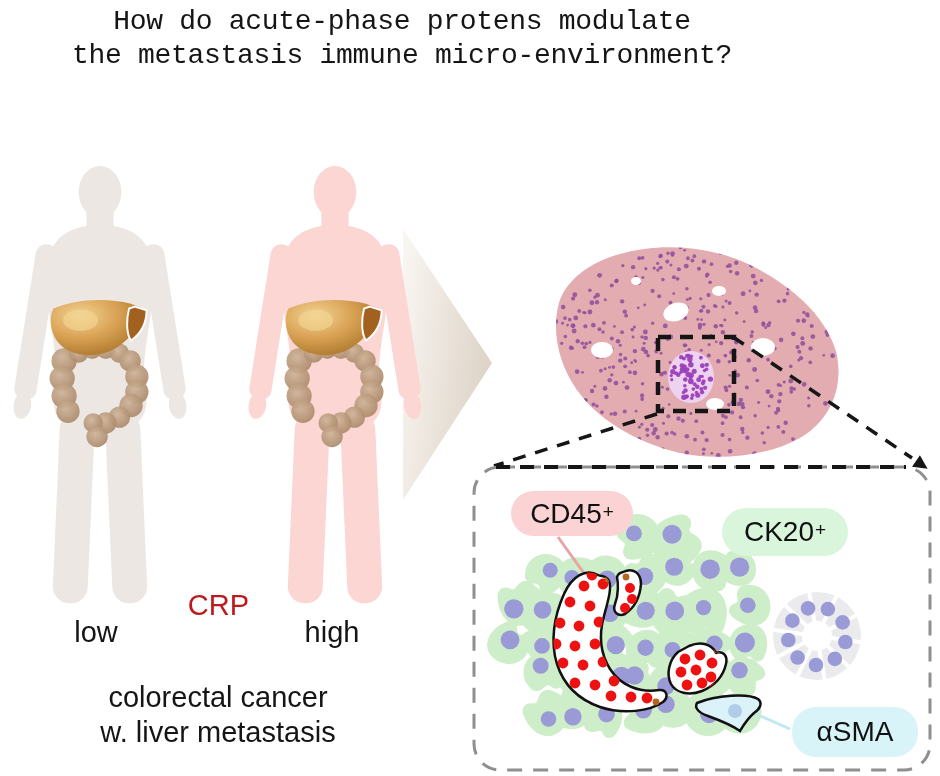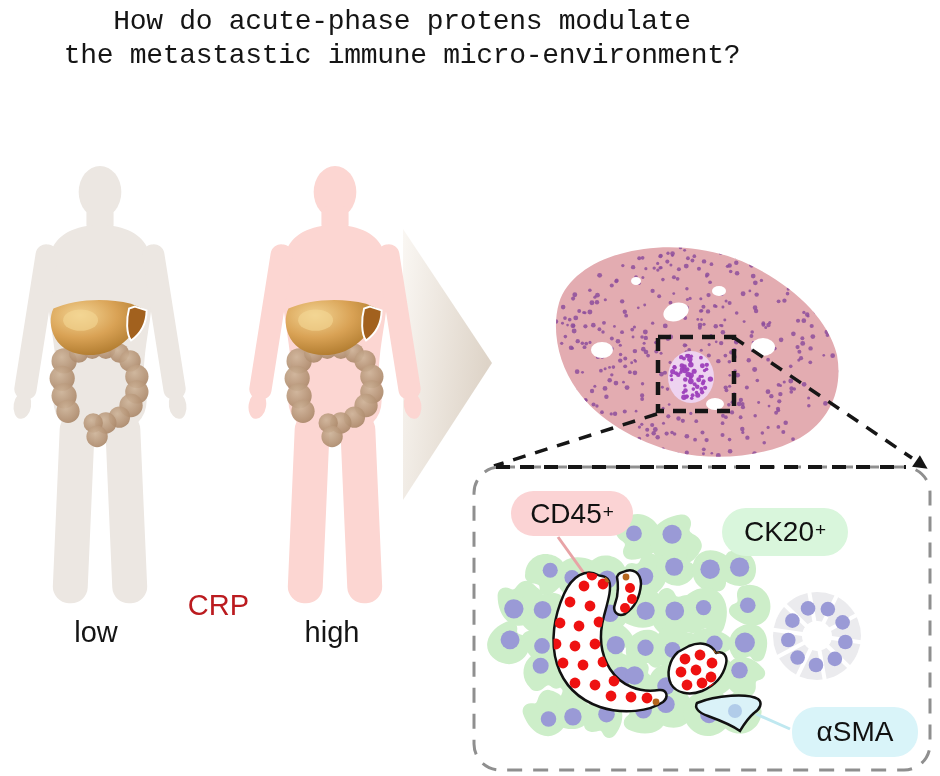--- a/index.html
+++ b/index.html
@@ -21,21 +21,21 @@
   .chip.ck20{left:722px;top:508px;width:126px;height:48px;background:var(--chip-ck20,#d9f6dc);text-align:right;}
   .chip.asma{left:792px;top:707px;width:126px;height:50px;background:var(--chip-asma,#d9f4f9);}
 </style>
 </head>
 <body>
 
 <div class="canvas">
 
   <div class="title">
     <div>How do acute-phase protens modulate</div>
-    <div>the metastastic immune micro-environment?</div>
+    <div>the metastasis immune micro-environment?</div>
   </div>
 
   <svg width="940" height="776" viewBox="0 0 940 776">
     <defs>
       <linearGradient id="arrowG" x1="0" y1="0" x2="1" y2="0.35">
         <stop offset="0" stop-color="#faf7f3"></stop>
           <stop offset="1" stop-color="#ded4c8"></stop>
       </linearGradient>
       <radialGradient id="liverG" cx="0.32" cy="0.28" r="0.9">
         <stop offset="0" stop-color="#f2d392"></stop>
@@ -768,20 +768,24 @@
 
     <g>
       <path d="M697,703 C716,695 748,693 758,699 C763,703 760,709 754,713 C747,719 743,726 740,731 C733,726 719,720 708,716 C699,713 694,708 697,703 Z" style="fill:var(--asma-cell,#daf2f8)" stroke="#111111" stroke-width="2.5"></path>
       <circle cx="735" cy="711" r="7" fill="#a9c6e6" opacity="0.85"></circle>
     </g>
   </svg>
 
   <div class="lbl low">low</div>
   <div class="lbl crp">CRP</div>
   <div class="lbl high">high</div>
+  <div class="caption">
+    <div>colorectal cancer</div>
+    <div>w. liver metastasis</div>
+  </div>
 
   <div class="chip cd45">
     <span>CD45</span>
       <sup>+</sup>
   </div>
   <div class="chip ck20">
     <span>CK20</span>
       <sup>+</sup>
   </div>
   <div class="chip asma">

